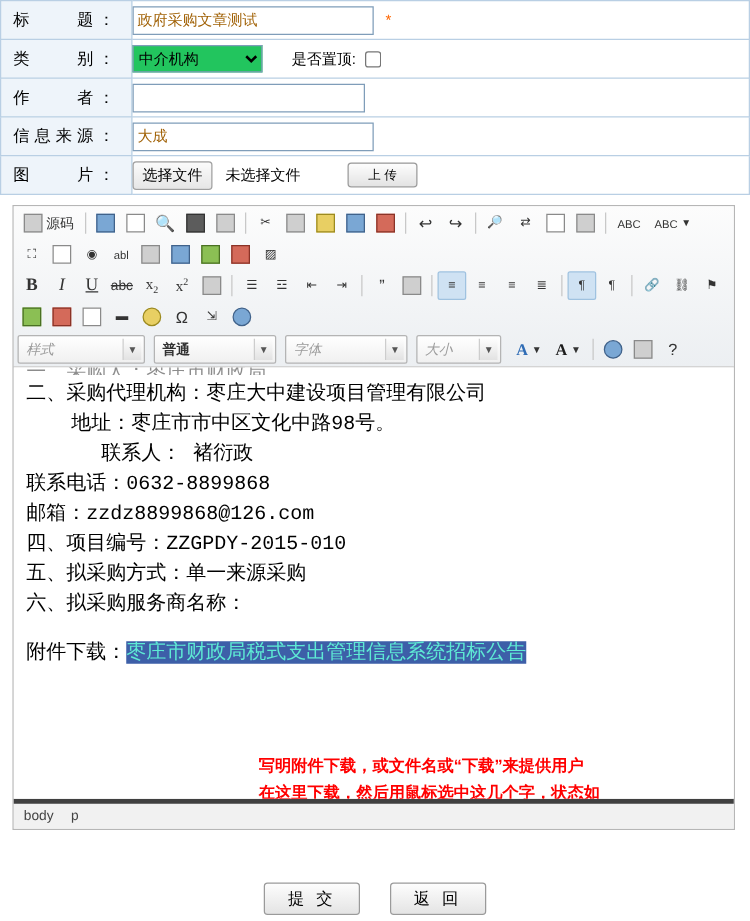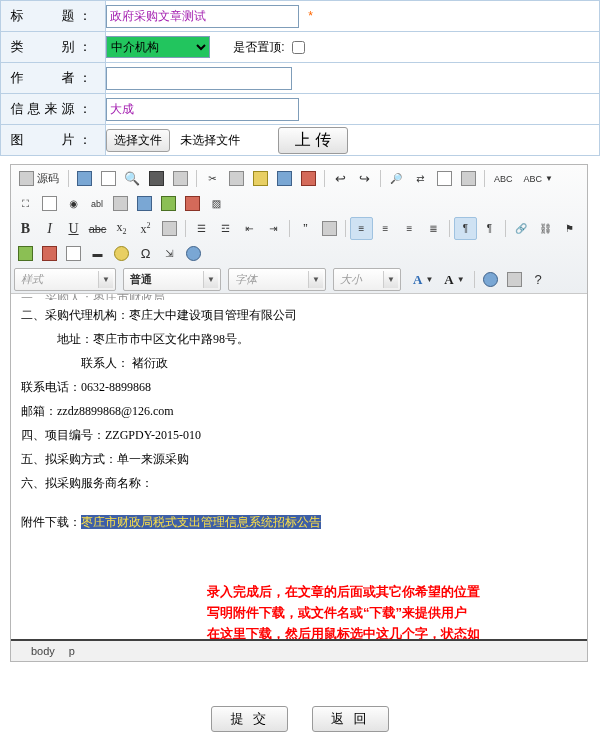--- a/index.html
+++ b/index.html
@@ -48,21 +48,21 @@
     display: inline-block;
     letter-spacing: 4px;
   }
   input.txt {
     border: 1px solid #7f9db9;
     height: 19px;
     line-height: 19px;
     font-size: 12px;
     padding: 1px 3px;
     font-family: "Liberation Sans", sans-serif;
-    color: #a21caf;
+    color: #a16207;
     background: #fff;
     box-sizing: content-box;
   }
   .w-long { width: 185px; }
   .w-mid  { width: 178px; }
   .req {
     color: #ff6600;
     margin-left: 6px;
     font-size: 12px;
   }
@@ -95,21 +95,21 @@
   .filename {
     font-size: 12px;
     margin-left: 7px;
     vertical-align: middle;
   }
   .upbtn {
     display: inline-block;
     border: 1px solid #9a9a9a;
     background: linear-gradient(#fdfdfd, #e3e3e3);
     border-radius: 3px;
-    font-size: 16px;
+    font-size: 10px;
     padding: 2px 16px;
     margin-left: 34px;
     vertical-align: middle;
     text-align: center;
   }
   .note {
     font-size: 11px;
     color: #333;
     margin-left: 18px;
     vertical-align: middle;
@@ -215,51 +215,51 @@
   .editarea {
     background: #ffffff;
     height: 345px;
     position: relative;
     overflow: hidden;
     padding: 4px 10px 0 10px;
     box-sizing: border-box;
   }
   .doc p {
     margin: 0 0 7px 0;
-    font-size: 12px;
+    font-size: 16px;
     line-height: 17px;
     color: #000;
-    font-family: Liberation Serif, serif;
+    font-family: Liberation Mono, monospace;
   }
   .doc .indent1 { padding-left: 36px; }
   .doc .indent2 { padding-left: 60px; }
   .mono { font-family: "Liberation Mono", monospace; font-size: 11px; }
   .statusbar {
     height: 20px;
     background: #f1f1f1;
-    border-top: 2px solid #404040;
+    border-top: 4px solid #404040;
     display: flex;
     align-items: center;
-    padding-left: 20px;
+    padding-left: 8px;
     font-size: 11px;
     color: #444;
     gap: 14px;
   }
   
   .annot {
     position: absolute;
     color: #ff0000;
     font-size: 13px;
     font-weight: bold;
     line-height: 21px;
     white-space: nowrap;
   }
   .highlight {
     background: #3d5fa8;
-    color: #fde047;
+    color: #5eead4;
   }
   
   .btnrow {
     position: absolute;
     left: 0;
     top: 706px;
     width: 600px;
     display: flex;
     justify-content: center;
     gap: 24px;
@@ -570,21 +570,20 @@
         <p>联系电话：0632-8899868</p>
         <p class="mono">邮箱：zzdz8899868@126.com</p>
         <p>四、项目编号：ZZGPDY-2015-010</p>
         <p>五、拟采购方式：单一来源采购</p>
         <p style="margin-bottom:22px;">六、拟采购服务商名称：</p>
         <p>
           <span>附件下载：</span><span class="highlight">枣庄市财政局税式支出管理信息系统招标公告</span>
         </p>
       </div>
 
-      <div class="annot" style="left:196px; top:287px;">录入完成后，在文章的后面或其它你希望的位置</div>
       <div class="annot" style="left:196px; top:308px;">写明附件下载，或文件名或“下载”来提供用户</div>
       <div class="annot" style="left:196px; top:329px;">在这里下载，然后用鼠标选中这几个字，状态如</div>
 
     </div>
 
     <div class="statusbar">
       <span>body</span>
       <span>p</span>
     </div>
   </div>

